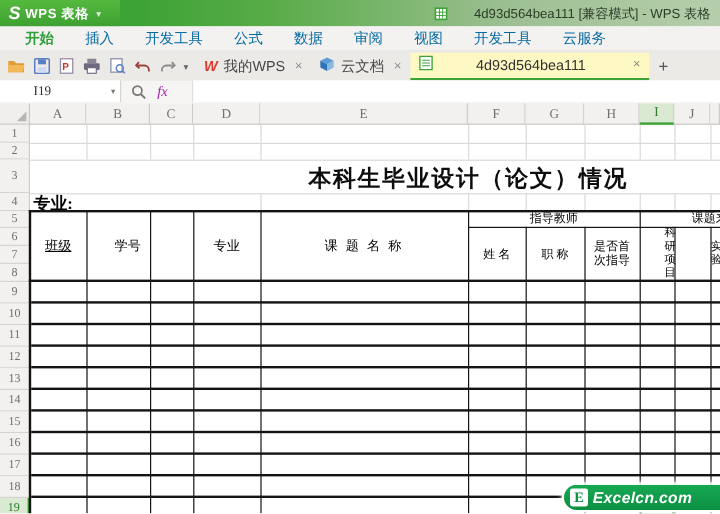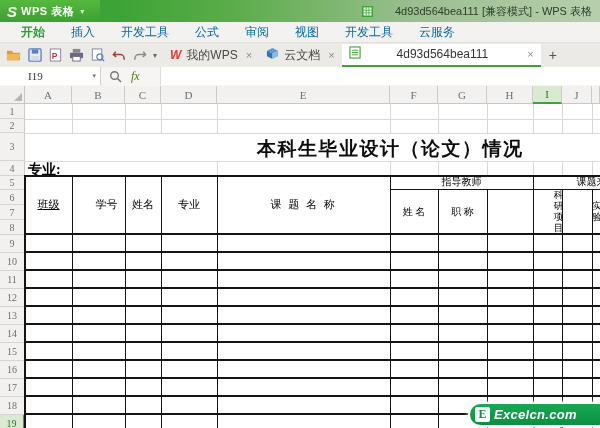--- a/index.html
+++ b/index.html
@@ -27,32 +27,32 @@
   .menu-item.active{color:#2f9e38;font-weight:bold;}
 
   
   .tabrow{position:absolute;left:0;top:43px;width:600px;height:24px;background:#eceae7;
     border-bottom:1px solid #d9d6d3;display:flex;align-items:center;}
   .qbar{display:flex;align-items:center;gap:6px;padding:0 4px 0 6px;}
   .qicon{width:15px;height:15px;display:flex;align-items:center;justify-content:center;}
   .qdd{font-size:8px;color:#666;padding:0 6px 0 2px;}
   .tab{display:flex;align-items:center;height:23px;padding:0 7px;gap:5px;font-size:12px;color:#474747;}
   .tab .x{color:#8b8b8b;font-size:11px;margin-left:3px;}
-  .tab.active{background:#ffffff;border-bottom:2px solid #3ea336;box-sizing:border-box;color:#333;gap:36px;}
+  .tab.active{background:#fef9c3;border-bottom:2px solid #3ea336;box-sizing:border-box;color:#333;gap:36px;}
   .wlogo{color:#e03a2f;font-weight:bold;font-size:12px;font-style:italic;}
   .plus{font-size:14px;color:#555;padding:0 8px;}
 
   
   .fxrow{position:absolute;left:0;top:67px;width:600px;height:19px;background:#f6f5f3;border-bottom:1px solid #cfcdca;}
   .namebox{position:absolute;left:0;top:0;width:100px;height:18px;background:#fff;border-right:1px solid #d5d3d0;
     font-size:11px;color:#333;display:flex;align-items:center;font-family:"Liberation Serif",serif;}
   .namebox span.val{padding-left:28px;}
   .nb-dd{position:absolute;right:4px;font-size:7px;color:#777;}
   .fxicons{position:absolute;left:108px;top:0;height:18px;display:flex;align-items:center;gap:8px;}
-  .fx-label{font-style:italic;font-size:12px;color:#4d7c0f;font-family:"Liberation Serif",serif;}
+  .fx-label{font-style:italic;font-size:12px;color:#a21caf;font-family:"Liberation Serif",serif;}
   .fxinput{position:absolute;left:160px;top:0;right:0;height:18px;background:#fff;border-left:1px solid #e0dedb;}
 
   
   .sheet{position:absolute;left:0;top:86px;width:600px;height:342px;background:#fff;overflow:hidden;}
   .corner{position:absolute;left:0;top:0;width:25px;height:18px;background:#f1efed;
     border-right:1px solid #c9c7c5;border-bottom:1px solid #c9c7c5;box-sizing:border-box;}
   .corner i{position:absolute;right:2px;bottom:2px;width:0;height:0;
     border-left:8px solid transparent;border-bottom:8px solid #b8b6b3;}
   .ch{position:absolute;top:0;height:18px;background:#f3f1ef;border-right:1px solid #cdcbc9;
     border-bottom:1px solid #c9c7c5;box-sizing:border-box;font-family:"Liberation Serif","DejaVu Serif",serif;
@@ -102,20 +102,21 @@
       </span>
       <span>4d93d564bea111 [兼容模式] - WPS 表格</span>
     </div>
   </div>
 
   <div class="menubar" id="menubar">
       <div class="menu-item active">开始</div>
       <div class="menu-item">插入</div>
       <div class="menu-item">开发工具</div>
       <div class="menu-item">公式</div>
+      <div class="menu-item">数据</div>
       <div class="menu-item">审阅</div>
       <div class="menu-item">视图</div>
       <div class="menu-item">开发工具</div>
       <div class="menu-item">云服务</div>
     </div>
 
   <div class="tabrow">
     <div class="qbar" id="quickbar">
         <div class="qicon">
           <svg width="15" height="14" viewBox="0 0 16 15">
@@ -269,27 +270,29 @@
         <div class="gl" style="left: 25px; top: 33px; width: 575px; height: 1px;"></div>
         <div class="gl" style="left: 25px; top: 47px; width: 575px; height: 1px;"></div>
         <div class="gl" style="left: 25px; top: 75px; width: 575px; height: 1px;"></div>
       </div>
 
     <div class="sheet-title">本科生毕业设计（论文）情况</div>
     <div class="major">专业:</div>
 
     <div class="hcell" style="left:25px;top:89px;width:47px;height:58px;font-size:11px;text-decoration:underline;">班级</div>
     <div class="hcell" style="left:72px;top:89px;width:53px;height:58px;font-size:11px;padding-left:16px;">学号</div>
-    <div class="hcell" style="left:125px;top:89px;width:36px;height:58px;font-size:11px;">姓名</div>
     <div class="hcell" style="left:161px;top:89px;width:56px;height:58px;font-size:11px;">专业</div>
     <div class="hcell" style="left:217px;top:89px;width:173px;height:58px;font-size:11px;letter-spacing:2px;">课 题 名 称</div>
     <div class="hcell" style="left:390px;top:89px;width:143px;height:14px;font-size:10px;">指导教师</div>
     <div class="hcell" style="left:533px;top:89px;width:127px;height:14px;font-size:10px;">课题来源</div>
     <div class="hcell" style="left:390px;top:104px;width:48px;height:43px;font-size:10px;">姓 名</div>
     <div class="hcell" style="left:438px;top:104px;width:49px;height:43px;font-size:10px;">职 称</div>
+    <div class="hcell" style="left:487px;top:104px;width:46px;height:43px;font-size:10px;line-height:12px;">
+        <span style="display:inline-block;width:32px;word-break:break-all;">是否首次指导</span>
+      </div>
     <div class="hcell" style="left:533px;top:104px;width:29px;height:43px;font-size:9.5px;line-height:11px;">
         <span style="display:inline-block;width:29px;word-break:break-all;padding-left:22px;">科研项目</span>
       </div>
     <div class="hcell" style="left:592px;top:104px;width:10px;height:43px;font-size:9.5px;line-height:11px;overflow:hidden;">
         <span style="display:inline-block;width:10px;word-break:break-all;">实验</span>
       </div>
 
     <div id="blacklines">
         <div class="bl" style="left: 24px; top: 89px; width: 578px; height: 2px;"></div>
         <div class="bl" style="left: 24px; top: 89px; width: 2px; height: 253px;"></div>

